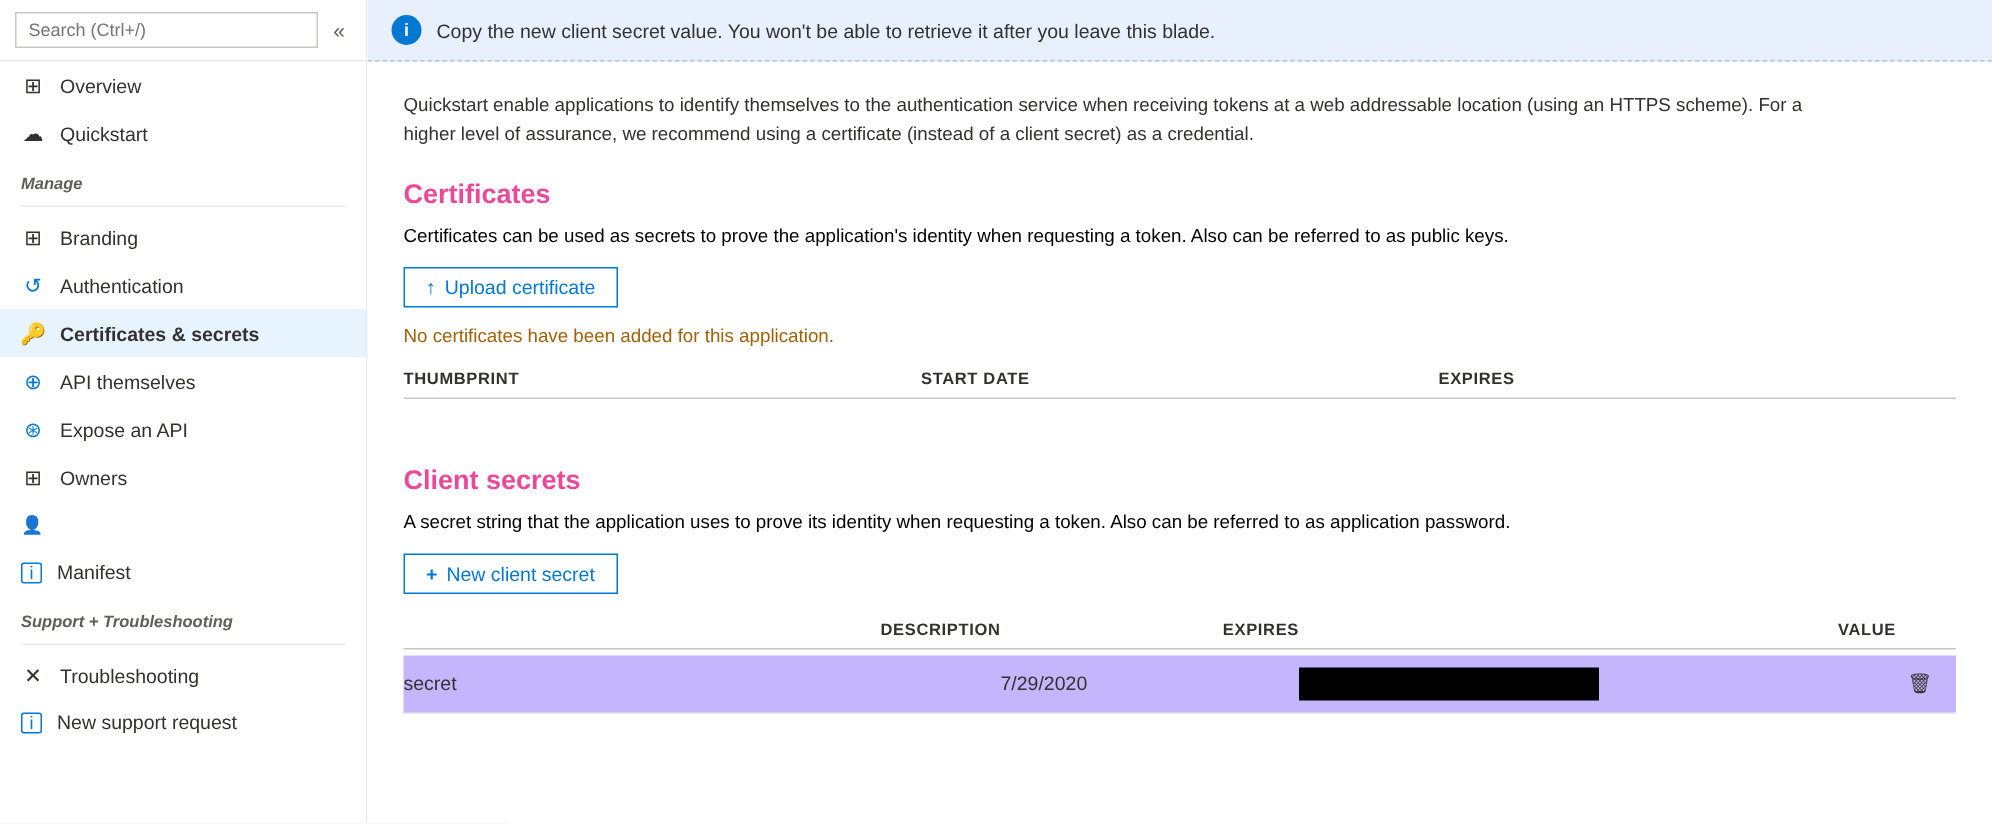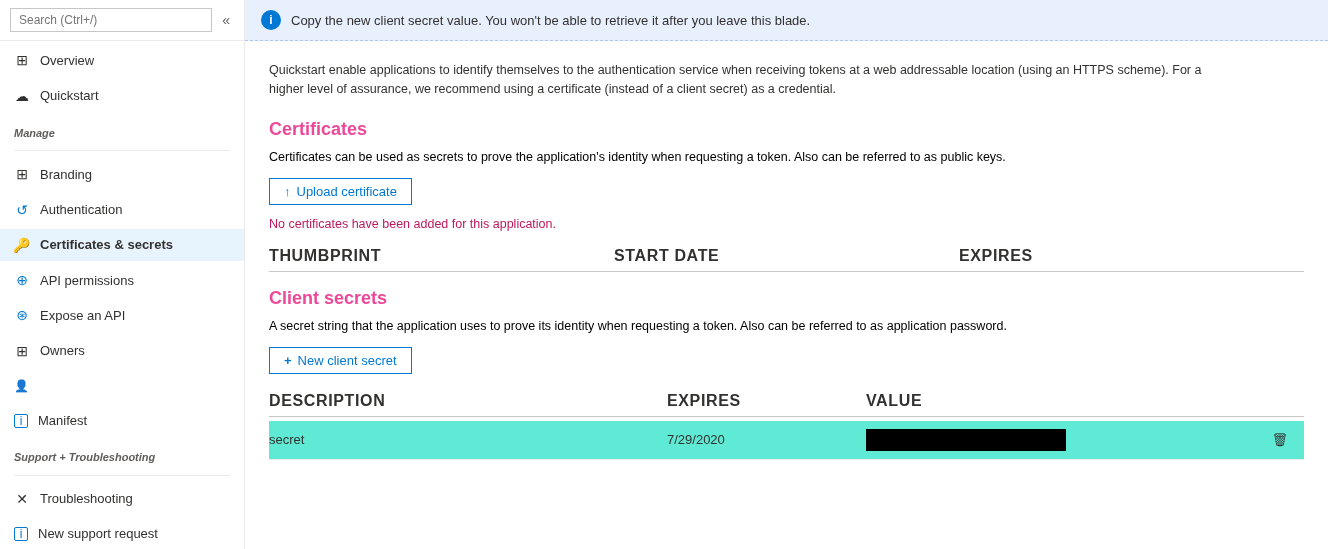--- a/index.html
+++ b/index.html
@@ -8,21 +8,20 @@
     
     .sidebar {
       width: 245px;
       min-width: 245px;
       background: #fff;
       border-right: 1px solid #edebe9;
       display: flex;
       flex-direction: column;
       height: 100%;
       overflow-y: auto;
-      justify-content: space-between;
     }
     .sidebar-search {
       padding: 8px 10px;
       border-bottom: 1px solid #edebe9;
       display: flex;
       align-items: center;
       gap: 6px;
     }
     .sidebar-search input {
       border: 1px solid #c8c6c4;
@@ -131,69 +130,70 @@
       padding: 5px 14px;
       font-size: 13px;
       cursor: pointer;
       display: inline-flex;
       align-items: center;
       gap: 6px;
       margin-bottom: 12px;
     }
     .no-items-text {
       font-size: 12.5px;
-      color: #be185d;
+      color: #a16207;
       margin-bottom: 10px;
     }
     .table-header-row {
       display: grid;
       border-bottom: 1px solid #c8c6c4;
       padding: 6px 0;
       margin-bottom: 4px;
     }
     .table-header-row span {
-      font-size: 16px;
+      font-size: 11px;
       font-weight: 700;
       color: #323130;
       text-transform: uppercase;
       letter-spacing: 0.04em;
     }
     .certs-table .table-header-row {
       grid-template-columns: 1fr 1fr 1fr;
     }
     .secrets-table .table-header-row {
       grid-template-columns: 1fr 0.5fr 1fr 40px;
+      text-align: right;
     }
     .table-data-row {
       display: grid;
       padding: 8px 0;
       align-items: center;
     }
     .secrets-table .table-data-row {
       grid-template-columns: 1fr 0.5fr 1fr 40px;
-      background: #5eead4;
+      background: #c4b5fd;
       border-bottom: 1px solid #edebe9;
     }
     .table-data-row span {
       font-size: 13px;
       color: #323130;
       padding-right: 8px;
     }
     .secret-value-box {
       background: #000;
       height: 22px;
       width: 200px;
     }
     .delete-icon {
       color: #0078d4;
       cursor: pointer;
       font-size: 15px;
       text-align: center;
     }
-    .section-gap { margin-top: 16px; }
+    .section-gap { margin-top: 44px; }
   </style>
 </head>
 <body>
 
 <div class="sidebar">
   <div class="sidebar-search">
     <input type="text" placeholder="Search (Ctrl+/)" style="">
     <span class="sidebar-collapse">«</span>
   </div>
 
@@ -216,21 +216,21 @@
   <div class="sidebar-item">
     <span class="icon-box" style="color:#0078d4;">↺</span>
     <span>Authentication</span>
   </div>
   <div class="sidebar-item active">
     <span class="icon-box" style="color:#f0c000;">🔑</span>
     <span>Certificates &amp; secrets</span>
   </div>
   <div class="sidebar-item">
     <span class="icon-box" style="color:#0078d4;">⊕</span>
-    <span>API permissions</span>
+    <span>API themselves</span>
   </div>
   <div class="sidebar-item">
     <span class="icon-box" style="color:#0078d4;">⊛</span>
     <span>Expose an API</span>
   </div>
   <div class="sidebar-item">
     <span class="icon-box">⊞</span>
     <span>Owners</span>
   </div>
   <div class="sidebar-item">

